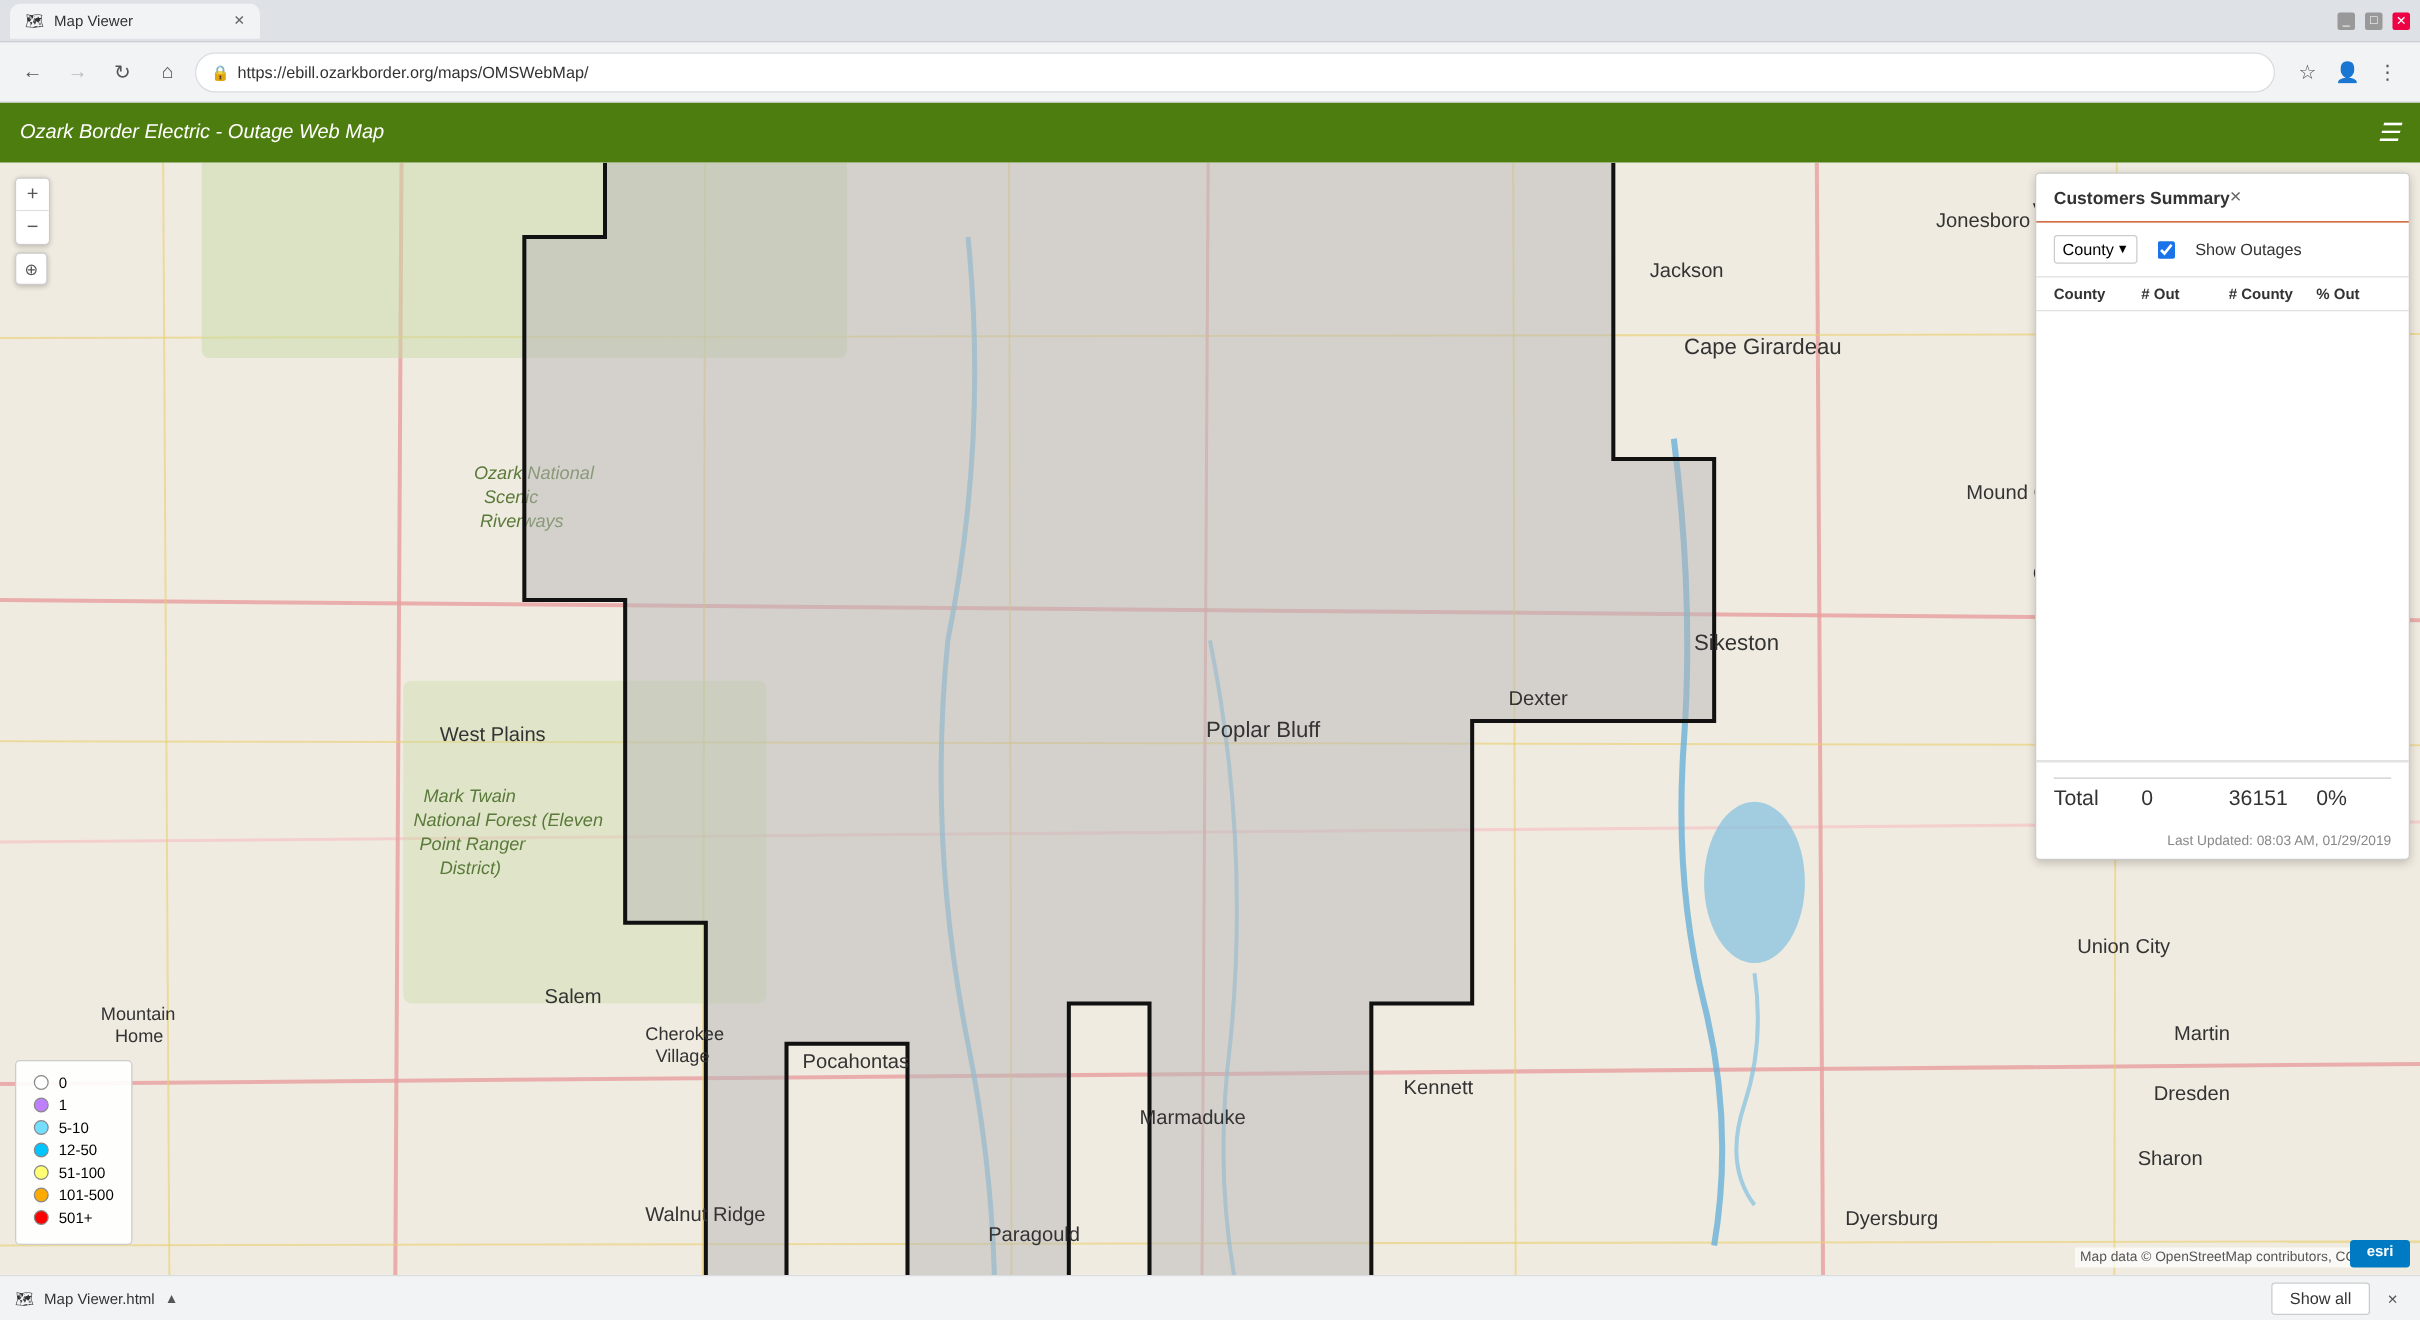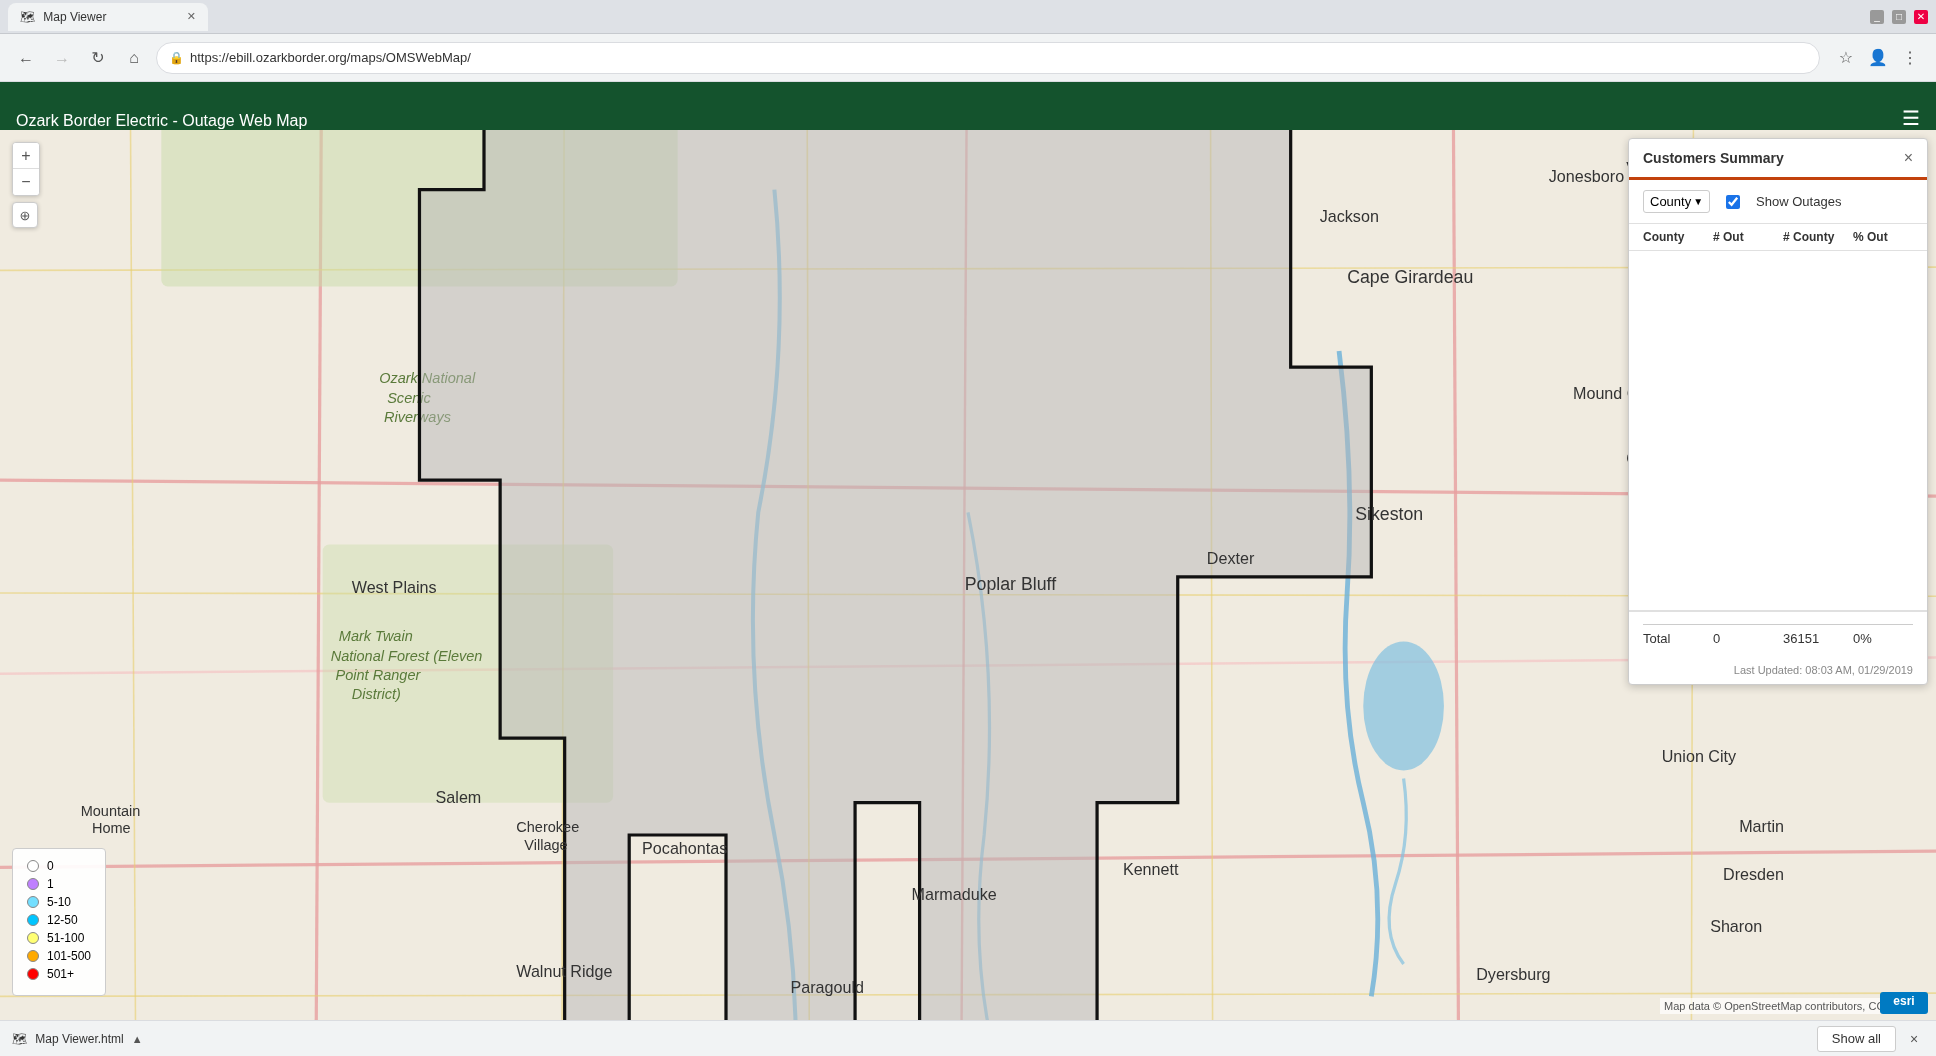--- a/index.html
+++ b/index.html
@@ -77,26 +77,27 @@
       flex: 1;
       display: flex;
       flex-direction: column;
       position: relative;
       overflow: hidden;
     }
 
     
     .app-header {
       height: 48px;
-      background: #14532d;
-      display: flex;
-      align-items: flex-end;
+      background: #4d7c0f;
+      display: flex;
+      align-items: center;
       padding: 0 16px;
       z-index: 10;
       position: relative;
+      font-style: italic;
     }
     .app-title {
       color: #fff;
       font-size: 16px;
       font-weight: normal;
     }
     .app-header-right {
       margin-left: auto;
       display: flex;
       align-items: center;
@@ -156,23 +157,23 @@
       width: 300px;
       background: #fff;
       border: 1px solid #ccc;
       border-radius: 4px;
       box-shadow: 0 2px 8px rgba(0,0,0,0.2);
       z-index: 20;
     }
     .summary-header {
       display: flex;
       align-items: center;
-      justify-content: space-between;
+      justify-content: flex-start;
       padding: 10px 14px;
-      border-bottom: 3px solid #c2410c;
+      border-bottom: 1px solid #c2410c;
     }
     .summary-title {
       font-weight: bold;
       font-size: 14px;
       color: #333;
     }
     .summary-close {
       cursor: pointer;
       color: #666;
       font-size: 16px;
@@ -216,21 +217,21 @@
       min-height: 360px;
       border-bottom: 1px solid #e0e0e0;
     }
     .summary-footer {
       padding: 8px 14px;
       border-top: 1px solid #e0e0e0;
     }
     .summary-total-row {
       display: grid;
       grid-template-columns: 1fr 70px 70px 60px;
-      font-size: 13px;
+      font-size: 17px;
       color: #333;
       font-weight: normal;
       padding: 2px 0;
     }
     .summary-last-updated {
       font-size: 11px;
       color: #888;
       text-align: right;
       margin-top: 16px;
     }

